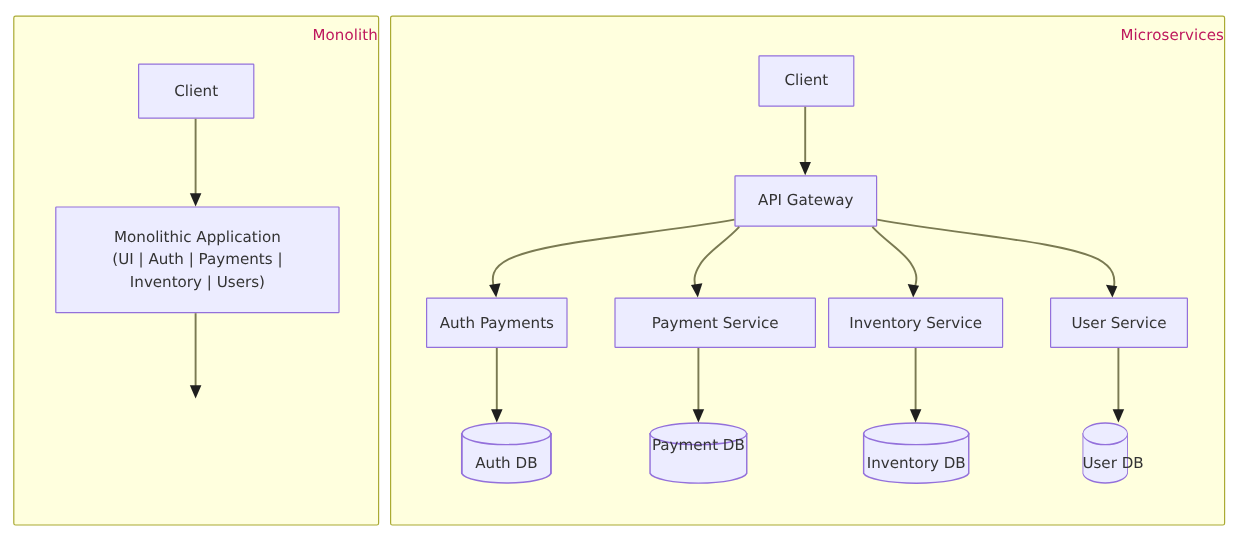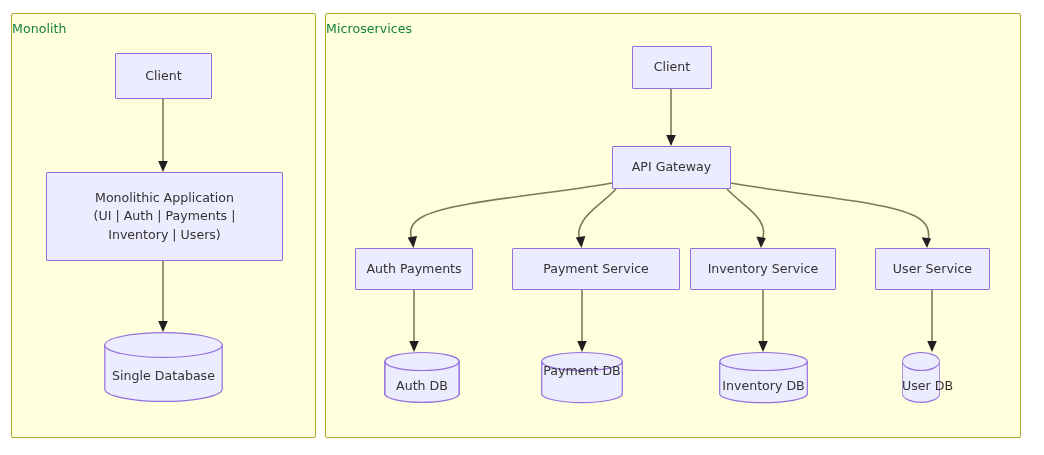--- a/index.html
+++ b/index.html
@@ -20,23 +20,23 @@
     background: #ffffde;
     border: 1px solid #aaaa33;
     border-radius: 2px;
     box-sizing: border-box;
   }
   .panel-title {
     position: absolute;
     top: 7px;
     left: 0;
     width: 100%;
-    text-align: left;
+    text-align: right;
     font-size: 12.5px;
-    color: #15803d;
+    color: #be185d;
     letter-spacing: 0.1px;
   }
   .node {
     position: absolute;
     background: #ececff;
     border: 1px solid #9370db;
     box-sizing: border-box;
     display: flex;
     align-items: center;
     justify-content: center;
@@ -102,27 +102,20 @@
   <div class="node" style="left:115px; top:53px; width:97px; height:46px;">
     <span class="lines">Client</span>
   </div>
 
   <div class="node" style="left:46px; top:172px; width:237px; height:89px;">
     <span class="lines">Monolithic Application
 (UI | Auth | Payments |
 Inventory | Users)</span>
   </div>
 
-  <div class="db" style="left:104px; top:332px; width:119px; height:70px;">
-    <svg viewBox="0 0 119 70" preserveAspectRatio="none">
-      <path d="M0.8,13 L0.8,57 A58.5,12.4 0 0 0 118.2,57 L118.2,13 Z" fill="#ececff" stroke="#9370db" stroke-width="1.2"></path>
-      <ellipse cx="59.5" cy="13" rx="58.7" ry="12.4" fill="#ececff" stroke="#9370db" stroke-width="1.2"></ellipse>
-    </svg>
-    <div class="db-label" style="top:36px;">Single Database</div>
-  </div>
 
   <div class="panel" style="left:325px; top:13px; width:696px; height:425px;">
     <div class="panel-title">Microservices</div>
   </div>
 
   <div class="node" style="left:632px; top:46px; width:80px; height:43px;">
     <span class="lines">Client</span>
   </div>
 
   <div class="node" style="left:612px; top:146px; width:119px; height:43px;">

